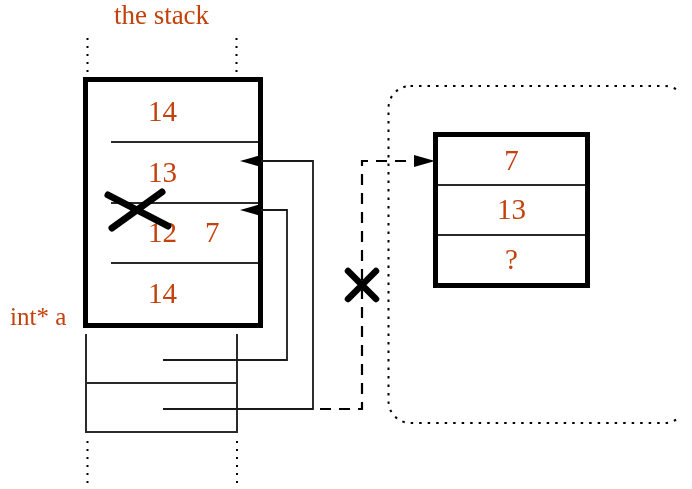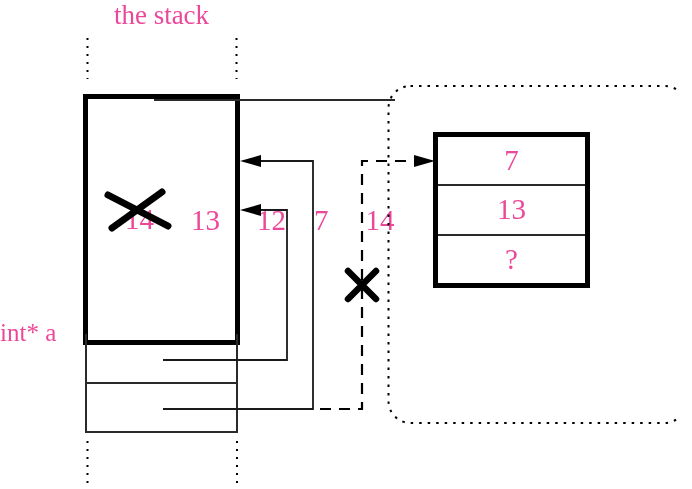--- a/index.html
+++ b/index.html
@@ -5,45 +5,46 @@
   html, body {
     margin: 0;
     padding: 0;
     background: #ffffff;
   }
   .canvas {
     position: relative;
     width: 680px;
     height: 489px;
     background: #ffffff;
-    color: #ec4899;
+    color: #c2410c;
     font-family: "Liberation Serif", "DejaVu Serif", serif;
     overflow: hidden;
   }
   .title {
     position: absolute;
     top: 0;
     font-size: 27px;
     line-height: 30px;
     text-align: center;
     white-space: nowrap;
   }
   .stack-title { left: 83px; width: 157px; }
   .heap-title  { left: 422px; width: 158px; }
 
   
   .stack-box {
     position: absolute;
     left: 83px;
-    top: 94px;
+    top: 77px;
     width: 147px;
     height: 241px;
     border: 5px solid #000;
     display: flex;
-    flex-direction: row;
+    flex-direction: column;
+    padding-left: 23px;
   }
   .stack-box .cell {
     flex: 1;
     display: flex;
     align-items: center;
     padding-left: 37px;
     font-size: 29px;
   }
   .stack-box .cell + .cell { border-top: 2px solid #2a2a2a; }
   .cell .new-val { margin-left: 28px; }
@@ -59,27 +60,26 @@
     border-top: none;
     display: flex;
     flex-direction: column;
   }
   .ptr-box .ptr-row { flex: 1; }
   .ptr-box .ptr-row + .ptr-row { border-top: 2px solid #2a2a2a; }
 
   
   .var-label {
     position: absolute;
-    left: 0;
+    left: 10px;
     width: 56px;
     font-size: 25px;
     line-height: 32px;
     text-align: right;
     white-space: nowrap;
-    margin-top: 16px;
   }
   .label-a { top: 301px; }
   .label-b { top: 353px; }
   .label-c { top: 397px; }
 
   
   .heap-box {
     position: absolute;
     left: 433px;
     top: 132px;

